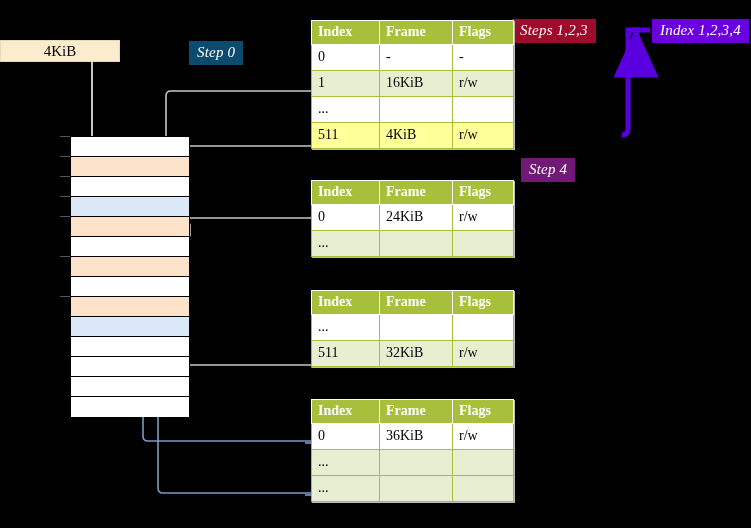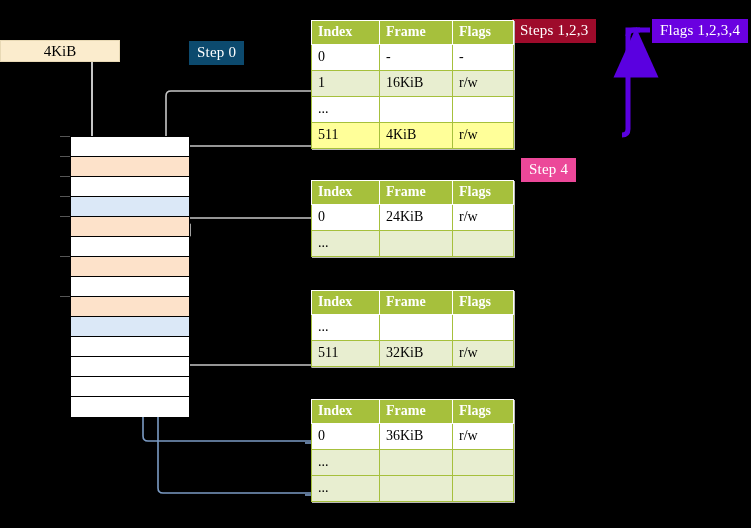--- a/index.html
+++ b/index.html
@@ -13,20 +13,21 @@
   
   .badge{
     position:absolute;
     font-family:"Liberation Serif", serif;
     font-size:15px;
     line-height:1;
     padding:4px 8px 5px 8px;
     color:#ffffff;
     white-space:nowrap;
     letter-spacing:0.2px;
+    font-style:italic;
   }
   .badge.crimson{background:#9e0b2b;}
   .badge.violet{background:#6a00e0;}
 
   
   .kib-box{
     position:absolute;
     background:#fbeccd;
     border:1px solid #e8d9b5;
     box-sizing:border-box;
@@ -170,23 +171,23 @@
     <span>4KiB</span>
   </div>
 
   <div class="badge crimson" style="left: 189px; top: 41px; background: #0c4a6e;">
     <span>Step 0</span>
   </div>
   <div class="badge crimson" style="left: 512px; top: 19px; background: rgb(158, 11, 43);">
     <span>Steps 1,2,3</span>
   </div>
   <div class="badge violet" style="left: 652px; top: 19px; background: rgb(106, 0, 224);">
-    <span>Flags 1,2,3,4</span>
-  </div>
-  <div class="badge crimson" style="left: 521px; top: 158px; background: #ec4899;">
+    <span>Index 1,2,3,4</span>
+  </div>
+  <div class="badge crimson" style="left: 521px; top: 158px; background: #701a75;">
     <span>Step 4</span>
   </div>
 
   <div class="mem" id="memcol" style="left: 70px; top: 136px; width: 120px; height: 280px;">
       <div class="mem-row" style="height: 20px;"></div>
       <div class="mem-row orange" style="height: 20px;"></div>
       <div class="mem-row" style="height: 20px;"></div>
       <div class="mem-row blue" style="height: 20px;"></div>
       <div class="mem-row orange" style="height: 20px;"></div>
       <div class="mem-row" style="height: 20px;"></div>

